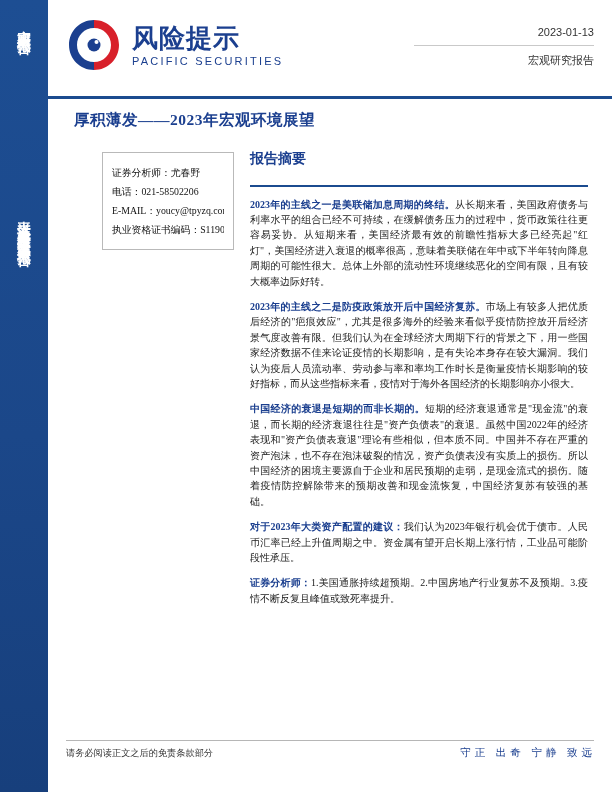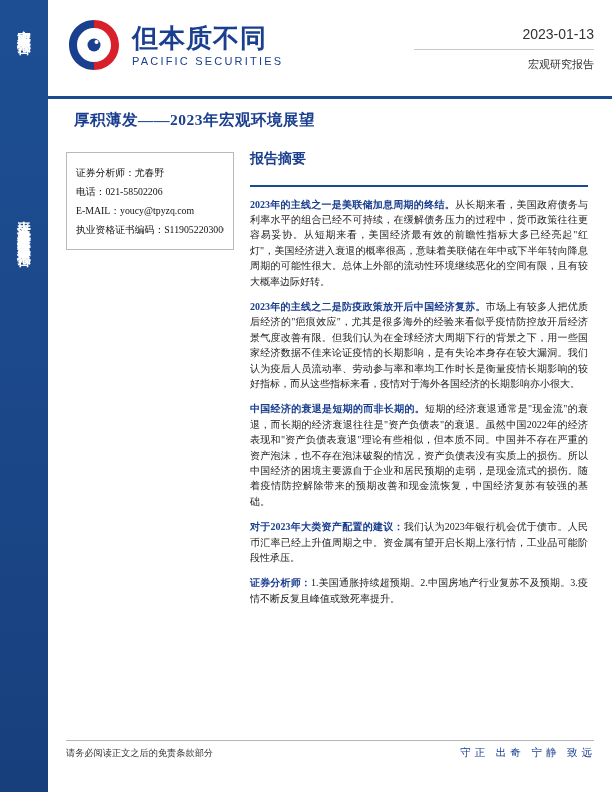--- a/index.html
+++ b/index.html
@@ -94,21 +94,21 @@
     font-family: "Liberation Sans", sans-serif;
   }
   .header-right {
     position: absolute;
     right: 18px;
     top: 26px;
     text-align: right;
     width: 220px;
   }
   .hdr-date {
-    font-size: 14px;
+    font-size: 11px;
     color: #333333;
     font-family: "Liberation Sans", sans-serif;
   }
   .hdr-rule {
     margin: 7px 0 7px auto;
     width: 180px;
     height: 1px;
     background: #c9c9c9;
   }
   .hdr-type {
@@ -148,20 +148,21 @@
     left: 66px;
     top: 152px;
     width: 168px;
   }
   .analyst-box {
     border: 1px solid #b9b9b9;
     padding: 10px 9px 10px 9px;
     font-size: 9.8px;
     line-height: 19px;
     color: #111111;
+    margin-left: 36px;
   }
   .analyst-box div {
     white-space: nowrap;
     overflow: hidden;
   }
 
   .right-col {
     position: absolute;
     left: 250px;
     top: 150px;
@@ -240,21 +241,21 @@
       <svg width="56" height="56" viewBox="0 0 56 56" aria-hidden="true">
         <path d="M28 2 C14 2 3 13 3 27 C3 41 14 52 28 52 L28 44 C18.5 44 11 36.5 11 27 C11 17.5 18.5 10 28 10 Z" fill="#1b3f8f"></path>
         <path d="M28 2 C42 2 53 13 53 27 L45 27 C45 17.5 37.5 10 28 10 Z" fill="#d8202a"></path>
         <path d="M53 27 C53 41 42 52 28 52 L28 44 C37.5 44 45 36.5 45 27 Z" fill="#d8202a"></path>
         <circle cx="28" cy="27" r="9" fill="#ffffff"></circle>
         <circle cx="28" cy="27" r="6.5" fill="#1b3f8f"></circle>
         <circle cx="30.5" cy="24" r="2" fill="#ffffff"></circle>
       </svg>
     </div>
     <div class="logo-text">
-      <div class="logo-cn">但本质不同</div>
+      <div class="logo-cn">风险提示</div>
       <div class="logo-en">PACIFIC SECURITIES</div>
     </div>
   </div>
   <div class="header-right">
     <div class="hdr-date">2023-01-13</div>
     <div class="hdr-rule"></div>
     <div class="hdr-type">宏观研究报告</div>
   </div>
 </div>
 

